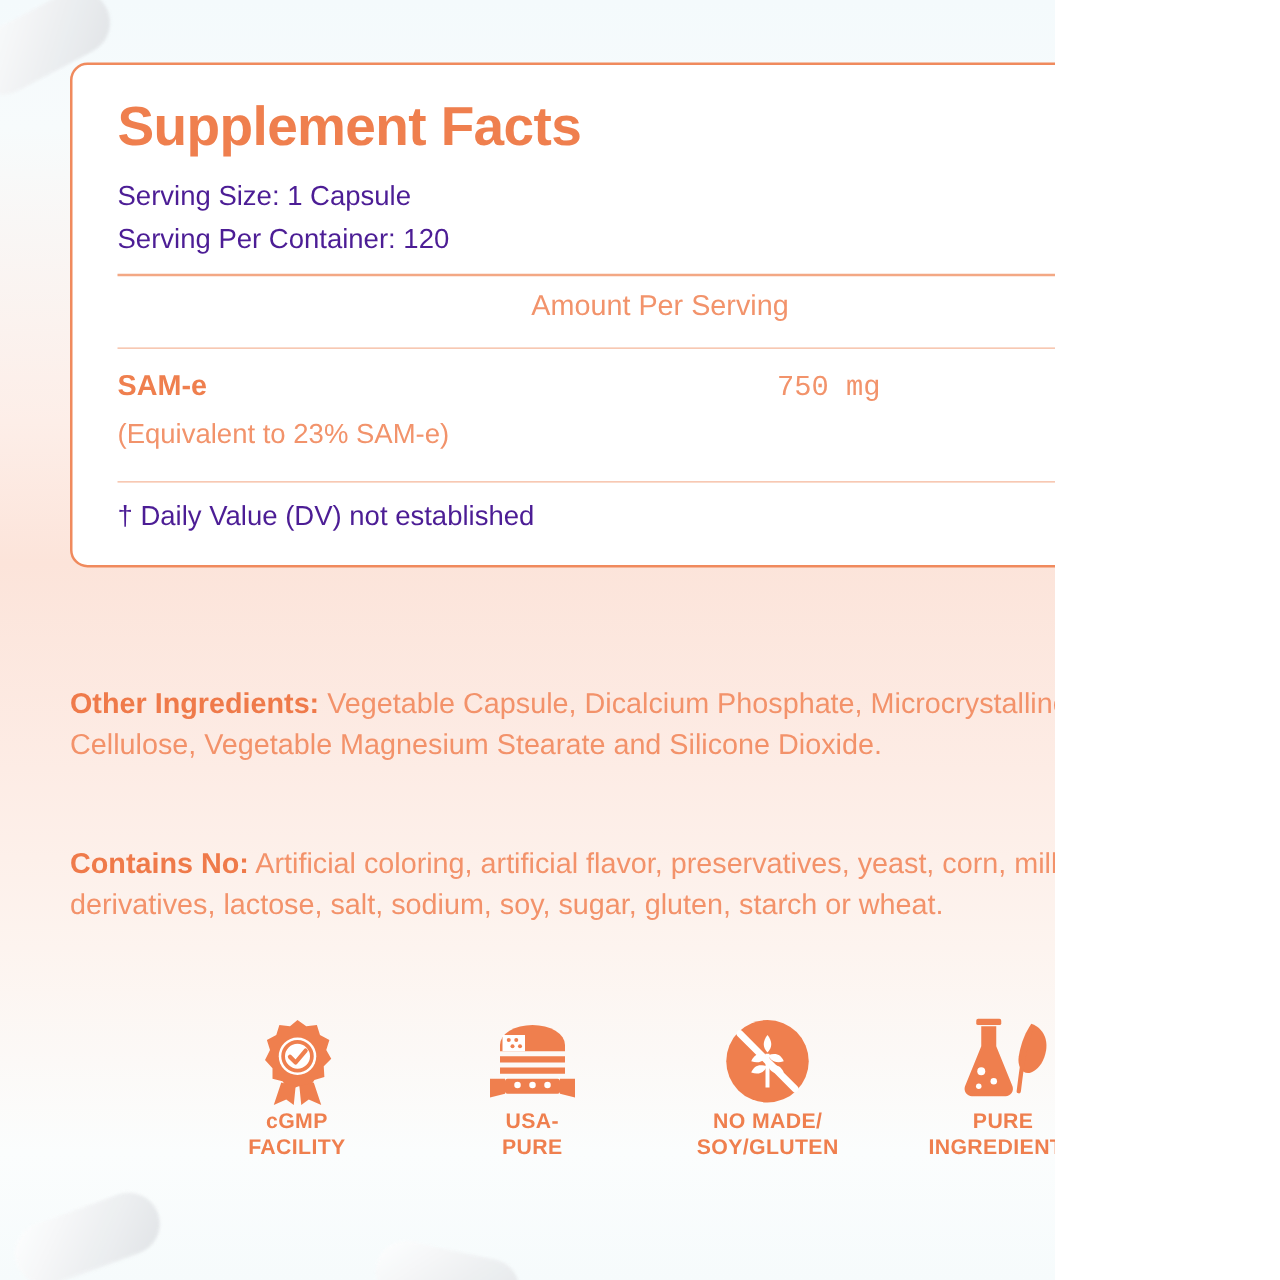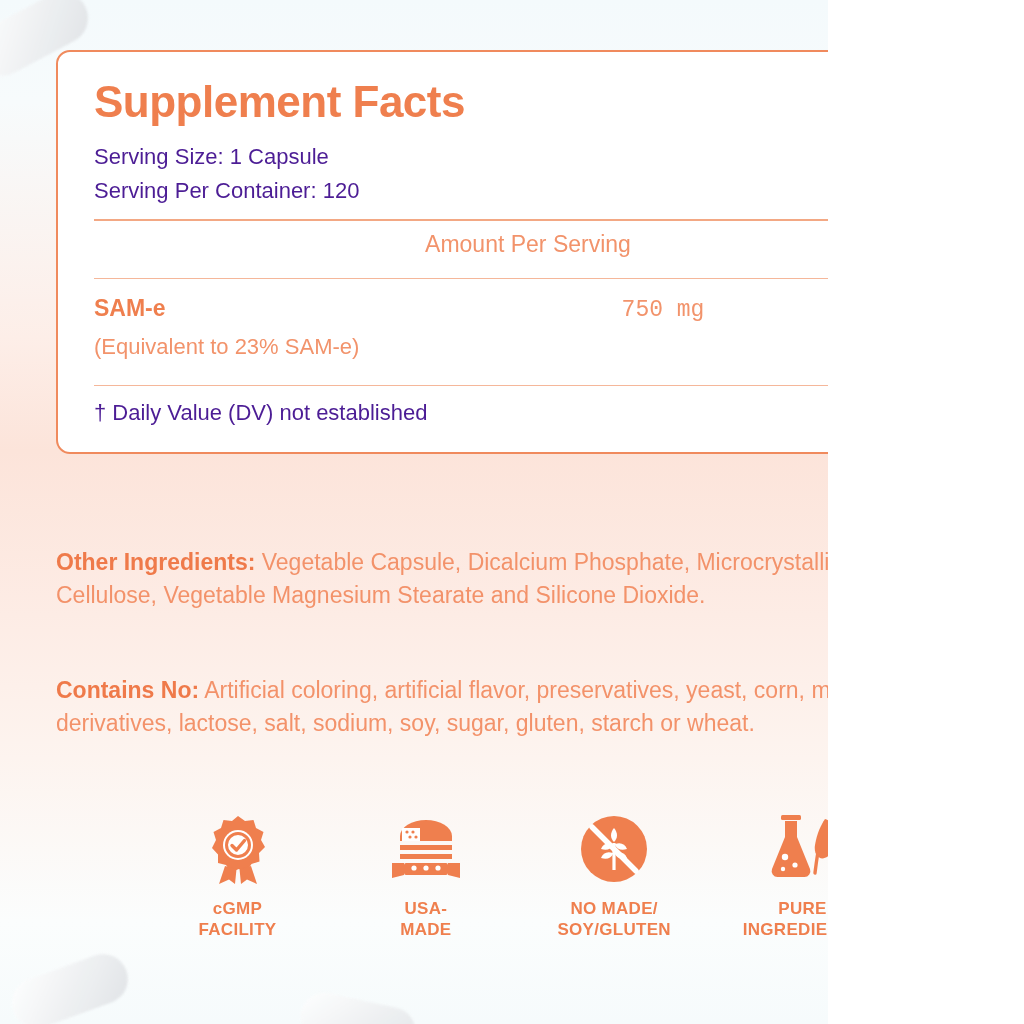--- a/index.html
+++ b/index.html
@@ -22,20 +22,21 @@
       linear-gradient(180deg,
         #f4fafc 0%,
         #f7fbfc 10%,
         #fdeee8 33%,
         #fce4da 44%,
         #fdece5 60%,
         #fdf4ef 74%,
         #fbfdfd 90%,
         #f6fbfc 100%);
     overflow: hidden;
+    padding-left: 16px;
   }
 
   
   .capsule {
     position: absolute;
     background: linear-gradient(135deg, #ffffff 0%, #eceef0 60%, #dfe2e5 100%);
     border-radius: 999px;
     filter: blur(1.2px);
     opacity: 0.92;
   }
@@ -167,21 +168,21 @@
     width: 175px;
     text-align: center;
   }
   .badge-icon {
     height: 74px;
     display: flex;
     align-items: center;
     justify-content: center;
   }
   .badge-label {
-    margin-top: 12px;
+    margin-top: 0;
     color: #ef7f4e;
     font-weight: bold;
     font-size: 17px;
     line-height: 1.25;
     letter-spacing: 0.3px;
     white-space: pre-line;
   }
 </style>
 </head>
 <body>
@@ -268,21 +269,21 @@
           </g>
           <g fill="#ef7f4e">
             <circle cx="21" cy="16" r="1.6"></circle>
             <circle cx="27" cy="16" r="1.6"></circle>
             <circle cx="24" cy="21" r="1.6"></circle>
             <circle cx="30" cy="21" r="1.6"></circle>
           </g>
         </svg>
       </div>
       <div class="badge-label">USA-
-MADE</div>
+PURE</div>
     </div>
 
     <div class="badge">
       <div class="badge-icon">
         <svg width="70" height="70" viewBox="0 0 70 70" aria-hidden="true">
           <circle cx="35" cy="35" r="33" fill="#ef7f4e"></circle>
           <g fill="#ffffff">
             <path d="M35 14 C31 19 31 24 35 28 C39 24 39 19 35 14 Z"></path>
             <path d="M35 29 L35 56" stroke="#ffffff" stroke-width="3.2" fill="none"></path>
             <path d="M34 30 C28 28 24 30 22 35 C28 37 32 35 34 31 Z"></path>

